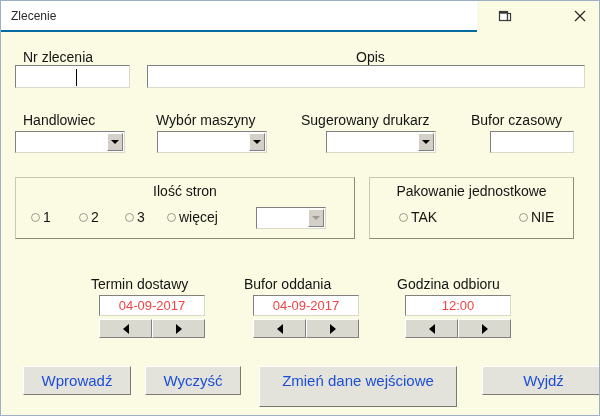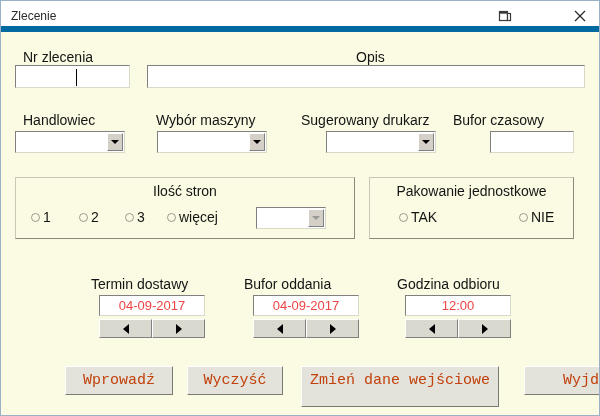--- a/index.html
+++ b/index.html
@@ -16,24 +16,24 @@
     height: 416px;
     box-sizing: border-box;
     background: #fbfbe3;
     border: 1px solid #9bb0c4;
     overflow: hidden;
   }
   
   #titlebar {
     position: absolute;
     left: 0; top: 0;
-    width: 600px;
+    width: 476px;
     height: 31px;
     background: #ffffff;
-    border-bottom: 6px solid #0369a1;
+    border-bottom: 2px solid #0369a1;
     box-sizing: border-box;
   }
   #title-text {
     position: absolute;
     left: 10px; top: 8px;
     font-size: 12px;
     color: #2b2b2b;
     white-space: nowrap;
   }
   #restore-icon {
@@ -176,26 +176,25 @@
   
   .btn {
     position: absolute;
     box-sizing: border-box;
     background: #e3e3db;
     border-top: 1px solid #ffffff;
     border-left: 1px solid #ffffff;
     border-right: 1px solid #7a7a70;
     border-bottom: 1px solid #7a7a70;
     font-size: 15px;
-    color: #c2410c;
+    color: #1d4ed8;
     text-align: center;
     white-space: nowrap;
     cursor: default;
-    font-family: Liberation Mono, monospace;
-    margin-left: 42px;
+    font-family: Liberation Sans, sans-serif;
   }
 </style>
 </head>
 <body>
 
 <div id="window">
 
   <div id="titlebar">
     <div id="title-text">Zlecenie</div>
 
@@ -231,21 +230,21 @@
   <div class="lbl" style="left:155px; top:111px;">Wybór maszyny</div>
   <div class="combo" style="left:156px; top:130px; width:110px; height:22px;">
     <div class="arrow-btn"></div>
   </div>
 
   <div class="lbl" style="left:300px; top:111px;">Sugerowany drukarz</div>
   <div class="combo" style="left:325px; top:130px; width:110px; height:22px;">
     <div class="arrow-btn"></div>
   </div>
 
-  <div class="lbl" style="left:452px; top:111px;">Bufor czasowy</div>
+  <div class="lbl" style="left:470px; top:111px;">Bufor czasowy</div>
   <div class="txt" style="left:489px; top:130px; width:84px; height:22px;"></div>
 
   <div class="groupbox" style="left:14px; top:176px; width:340px; height:62px;"></div>
   <div class="group-title" style="left:14px; top:182px; width:340px;">Ilość stron</div>
 
   <div class="radio" style="left:30px; top:212px;"></div>
   <div class="radio-lbl" style="left:42px; top:208px;">1</div>
 
   <div class="radio" style="left:78px; top:212px;"></div>
   <div class="radio-lbl" style="left:90px; top:208px;">2</div>

